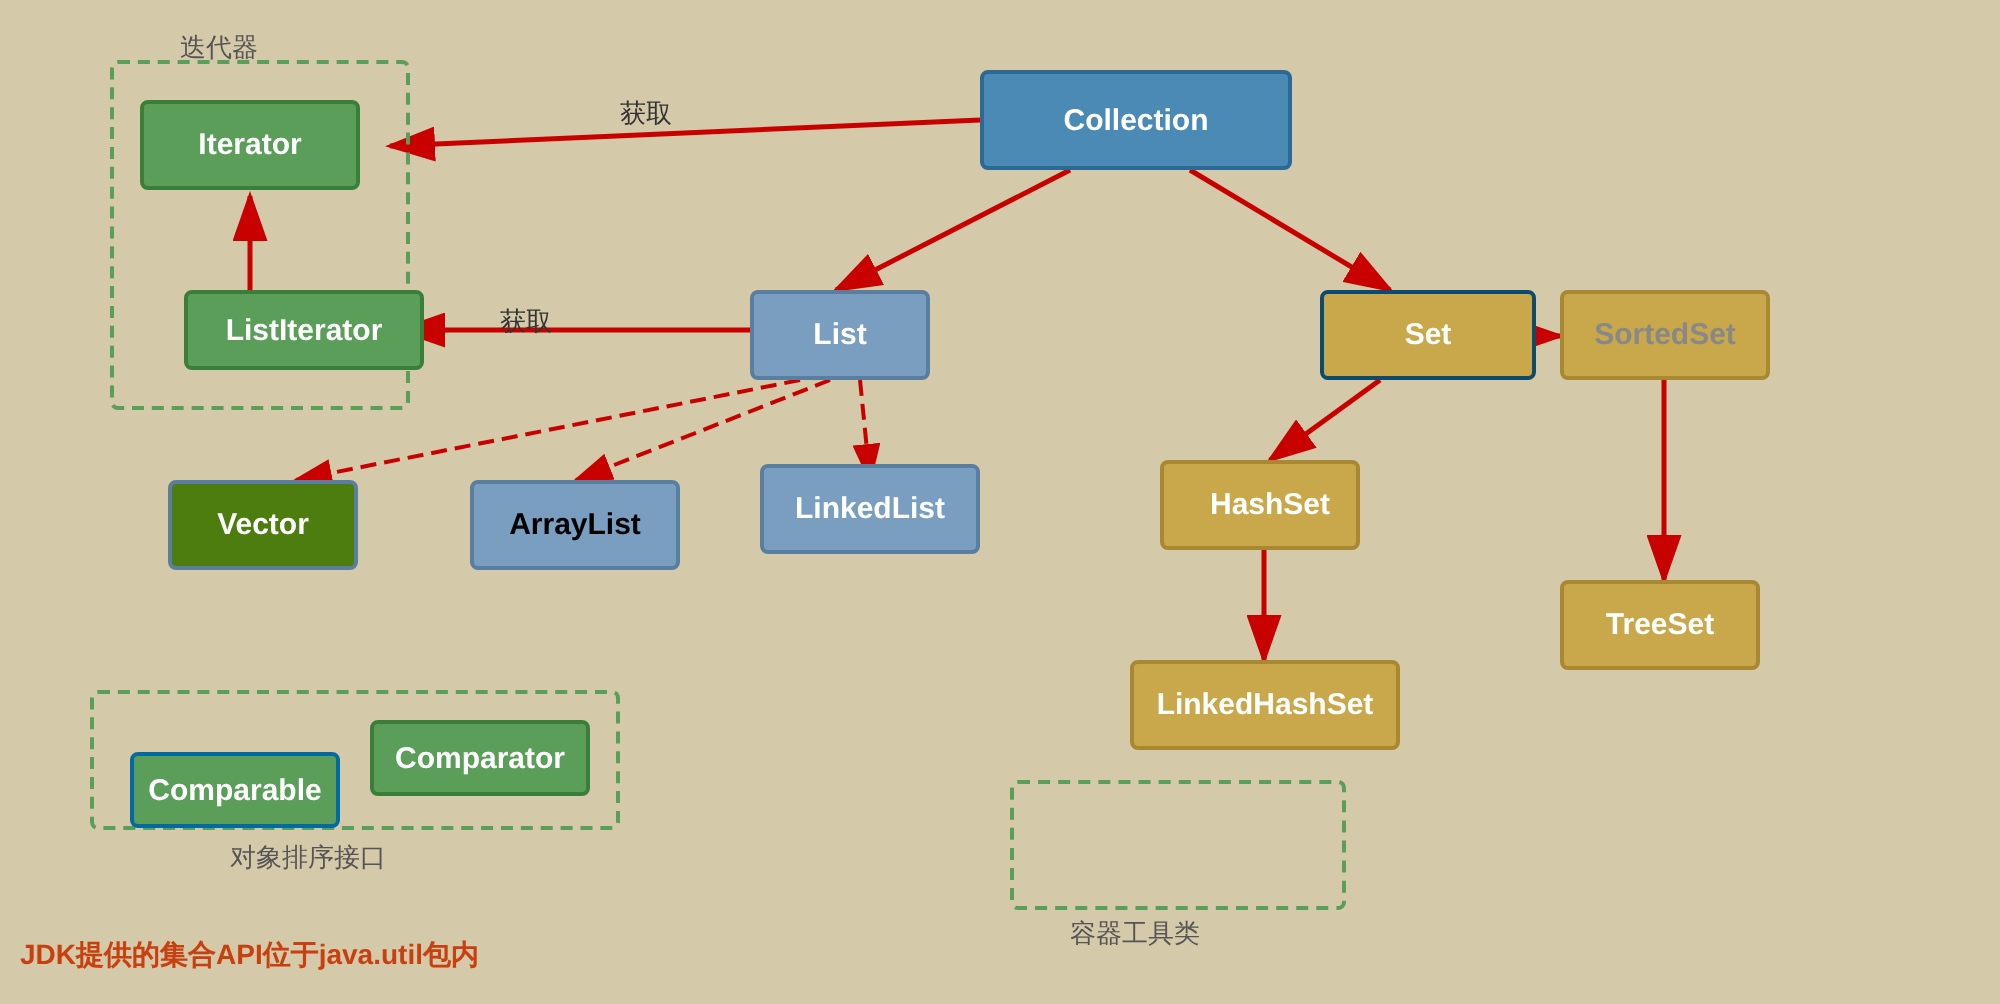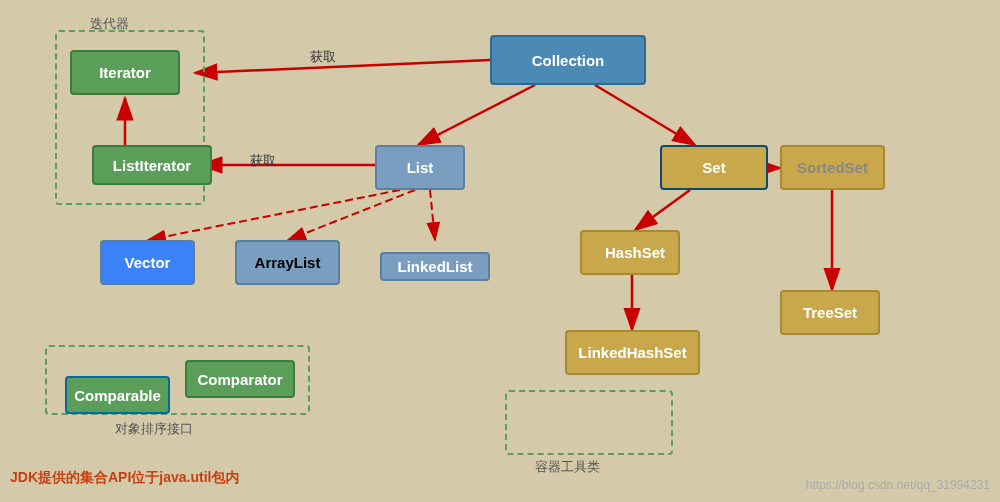--- a/index.html
+++ b/index.html
@@ -75,47 +75,47 @@
       background-color: #c8a84b;
       color: white;
       border: 2px solid #0c4a6e;
       width: 108px;
       height: 45px;
       left: 660px;
       top: 145px;
     }
 
     .node-vector {
-      background-color: #3b82f6;
+      background-color: #4d7c0f;
       color: white;
       border: 2px solid #5a7ea0;
       width: 95px;
       height: 45px;
-      left: 100px;
+      left: 84px;
       top: 240px;
     }
 
     .node-arraylist {
       background-color: #7a9ec0;
       color: #000000;
       border: 2px solid #5a7ea0;
       width: 105px;
       height: 45px;
       left: 235px;
       top: 240px;
     }
 
     .node-linkedlist {
       background-color: #7a9ec0;
       color: white;
       border: 2px solid #5a7ea0;
       width: 110px;
-      height: 29px;
+      height: 45px;
       left: 380px;
-      top: 252px;
+      top: 232px;
     }
 
     .node-hashset {
       background-color: #c8a84b;
       color: white;
       border: 2px solid #a88830;
       width: 100px;
       height: 45px;
       left: 580px;
       top: 230px;
@@ -335,15 +335,14 @@
   <div class="node node-treeset">TreeSet</div>
   <div class="node node-comparable">Comparable</div>
   <div class="node node-comparator">Comparator</div>
 
   <div class="label label-sorting">对象排序接口</div>
 
   <div class="label label-collections-util">容器工具类</div>
 
   <div class="label-jdk">JDK提供的集合API位于java.util包内</div>
 
-  <div class="label-watermark">https://blog.csdn.net/qq_31994231</div>
 
 </div>
 
 </body></html>

